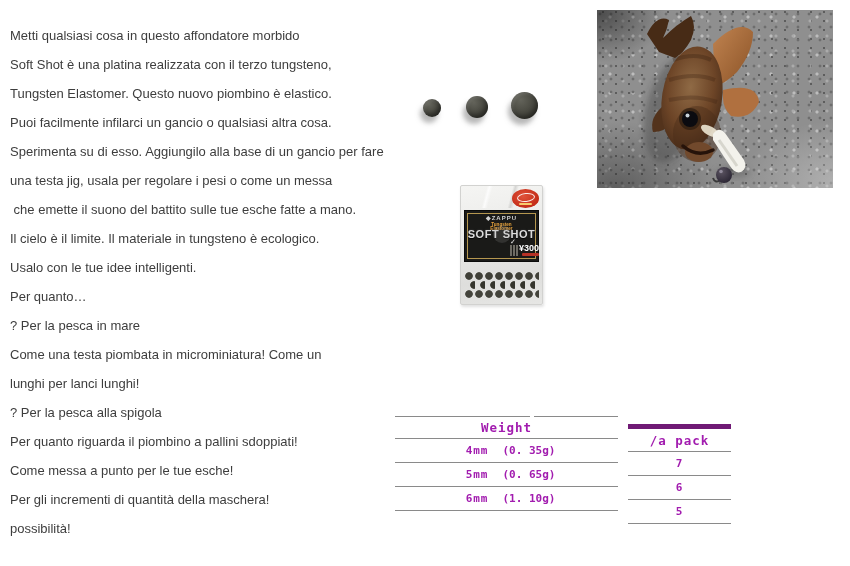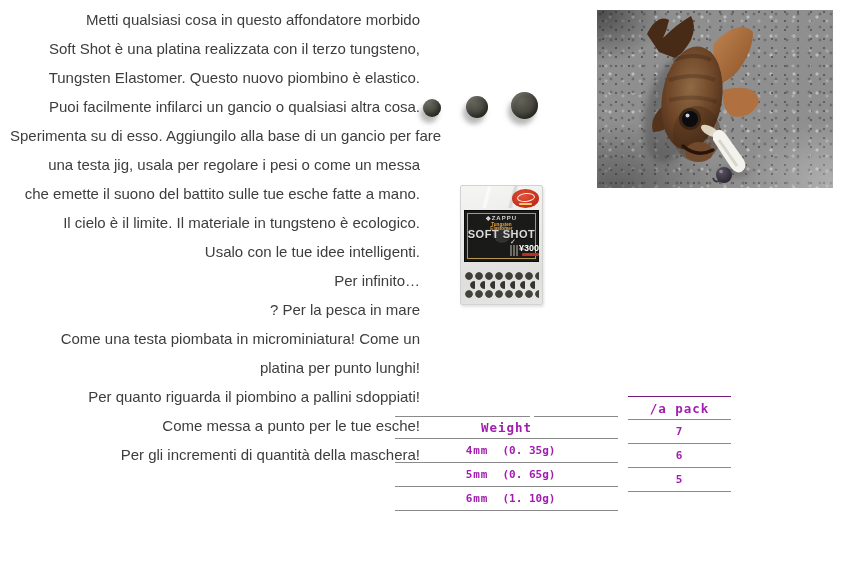--- a/index.html
+++ b/index.html
@@ -1,21 +1,21 @@
 <!DOCTYPE html>
 <html><head>
 <meta charset="utf-8">
 <style>
   html,body{margin:0;padding:0;background:#fff;}
   .stage{position:relative;width:850px;height:566px;background:#ffffff;overflow:hidden;
          font-family:"Liberation Sans",sans-serif;}
 
   
-  .desc{position:absolute;left:10px;top:5px;width:410px;color:#3d3d3d;
-        font-size:15px;line-height:29px;text-align:right;}
+  .desc{position:absolute;left:10px;top:21px;width:410px;color:#3d3d3d;
+        font-size:13px;line-height:29px;}
   .desc .line{white-space:pre;height:29px;}
 
   
   .pellet{position:absolute;border-radius:50%;
           background:radial-gradient(circle at 36% 30%, #63635a 0%, #4b4b43 45%, #30302a 100%);
           box-shadow:-3px 6px 5px rgba(125,125,125,.55), inset -2px -3px 4px rgba(0,0,0,.35), inset 2px 2px 3px rgba(255,255,255,.12);}
   .pellet.small{left:423px;top:99px;width:18px;height:18px;}
   .pellet.medium{left:466px;top:96px;width:22px;height:22px;}
   .pellet.large{left:511px;top:92px;width:27px;height:27px;}
 
@@ -67,21 +67,21 @@
          radial-gradient(circle at 3px 4px,  #6e6e6e 1px, transparent 1.8px),
          radial-gradient(circle at 9px 11px, #ababab 1px, transparent 1.9px),
          radial-gradient(circle at 6px 2px,  #5d5d5d .8px, transparent 1.5px),
          radial-gradient(circle at 13px 7px, #bdbdbd 1.1px, transparent 2px);
        background-size:auto,auto,auto, 11px 13px, 17px 15px, 13px 9px, 23px 19px;}
   .photo svg{position:absolute;left:0;top:0;}
 
   
   .tbl{position:absolute;font-family:"DejaVu Sans Mono",monospace;font-weight:bold;color:#a21caf;}
   .tbl-left{left:395px;top:416px;width:223px;}
-  .tbl-right{left:628px;top:396px;width:103px;border-top:1px solid #701a75;text-align:center;}
+  .tbl-right{left:628px;top:424px;width:103px;border-top:5px solid #701a75;text-align:center;}
   .t-topline{position:absolute;top:0;height:0;border-top:1px solid #8a8a8a;}
   .t-topline.a{left:0;width:135px;}
   .t-topline.b{left:139px;width:84px;}
   .t-row{height:23px;border-bottom:1px solid #8a8a8a;display:flex;align-items:center;
          justify-content:center;font-size:11px;letter-spacing:1px;}
   .t-head{height:22px;font-size:12.5px;}
   .sz{width:58px;text-align:right;margin-right:14px;}
   .wg{width:80px;text-align:left;letter-spacing:0;}
 </style>
 </head>
@@ -92,27 +92,29 @@
   <div class="desc">
     <div class="line">Metti qualsiasi cosa in questo affondatore morbido</div>
     <div class="line">Soft Shot è una platina realizzata con il terzo tungsteno,</div>
     <div class="line">Tungsten Elastomer. Questo nuovo piombino è elastico.</div>
     <div class="line">Puoi facilmente infilarci un gancio o qualsiasi altra cosa.</div>
     <div class="line">Sperimenta su di esso. Aggiungilo alla base di un gancio per fare</div>
     <div class="line">una testa jig, usala per regolare i pesi o come un messa</div>
     <div class="line"> che emette il suono del battito sulle tue esche fatte a mano.</div>
     <div class="line">Il cielo è il limite. Il materiale in tungsteno è ecologico.</div>
     <div class="line">Usalo con le tue idee intelligenti.</div>
-    <div class="line">Per infinito…</div>
+    <div class="line">Per quanto…</div>
     <div class="line">? Per la pesca in mare</div>
     <div class="line">Come una testa piombata in microminiatura! Come un</div>
-    <div class="line">platina per punto lunghi!</div>
+    <div class="line">lunghi per lanci lunghi!</div>
+    <div class="line">? Per la pesca alla spigola</div>
     <div class="line">Per quanto riguarda il piombino a pallini sdoppiati!</div>
     <div class="line">Come messa a punto per le tue esche!</div>
     <div class="line">Per gli incrementi di quantità della maschera!</div>
+    <div class="line">possibilità!</div>
   </div>
 
   <div class="pellet small"></div>
   <div class="pellet medium"></div>
   <div class="pellet large"></div>
 
   <div class="bag">
     <div class="crease"></div>
     <div class="badge"></div>
     <div class="label">

